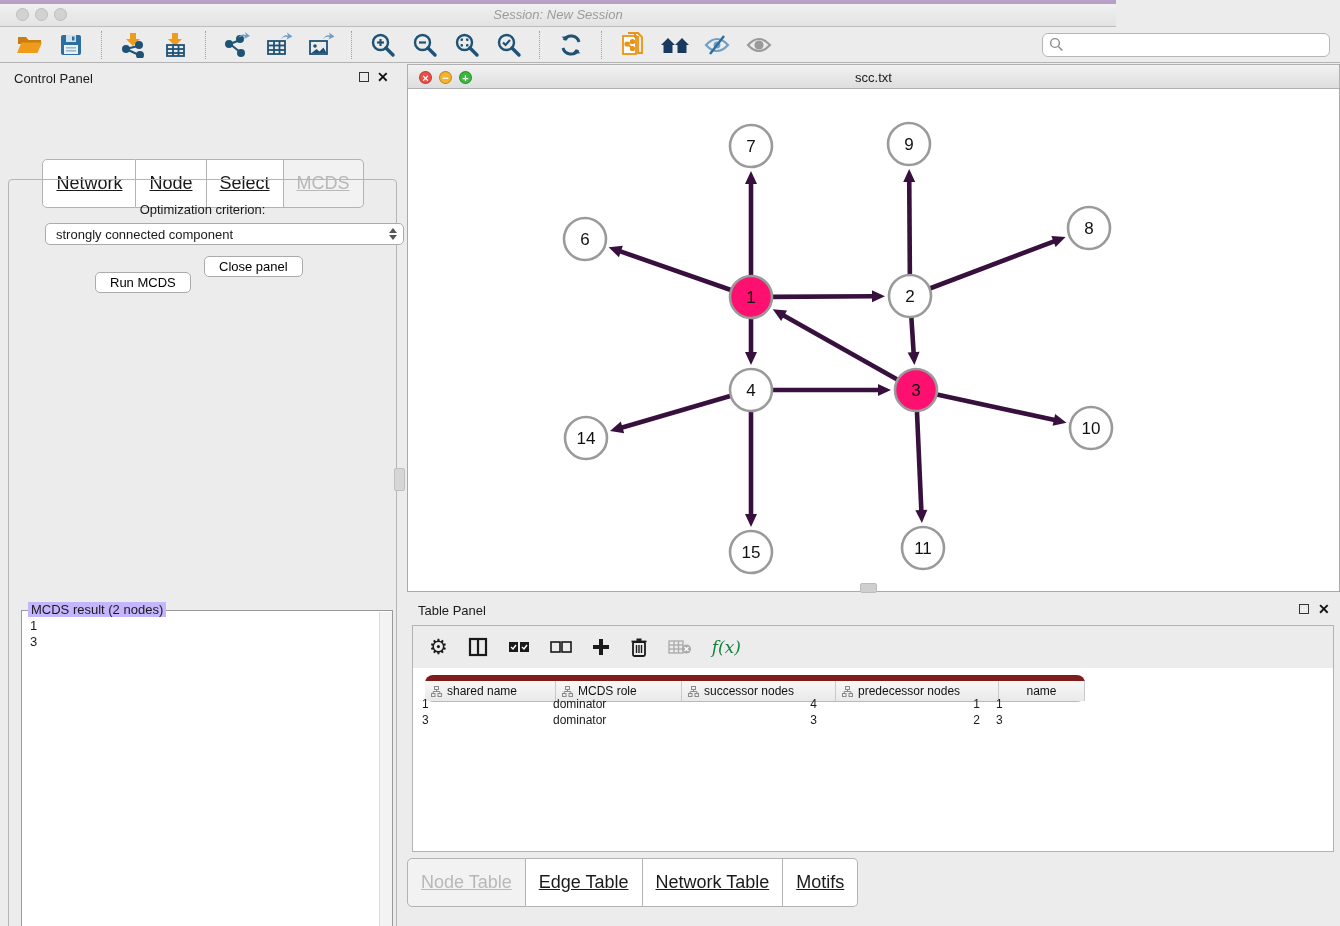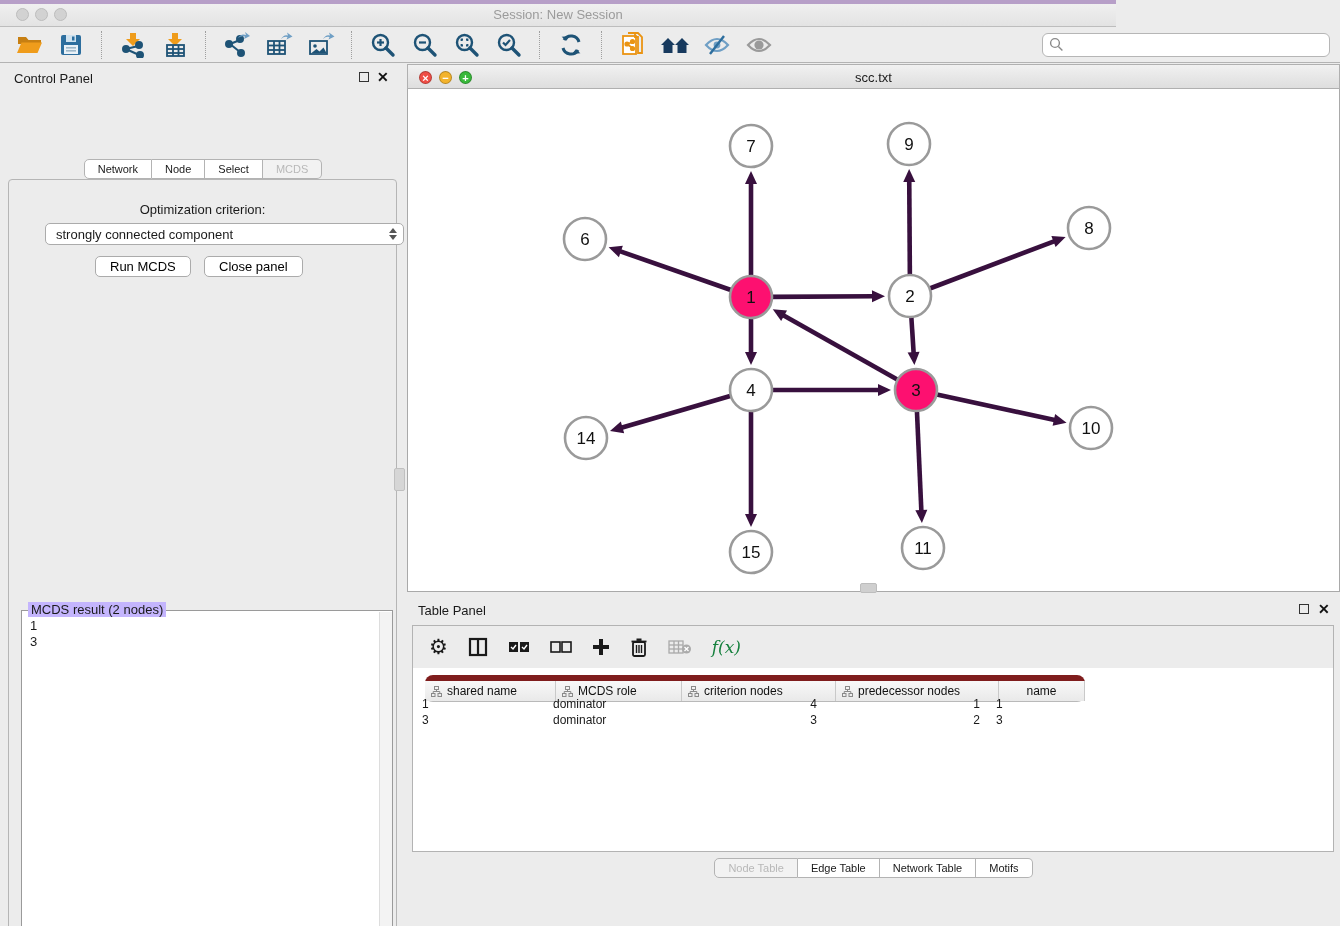--- a/index.html
+++ b/index.html
@@ -1,20 +1,20 @@
 <!DOCTYPE html>
 <html><head>
 <meta charset="utf-8">
 <style>
   html,body{margin:0;padding:0;background:#d9d9d9;}
   .screen{position:relative;width:1340px;height:926px;background:#ececec;overflow:hidden;
           font-family:"Liberation Sans",sans-serif;color:#1a1a1a;}
   
   .titlebar{position:absolute;left:0;top:0;width:1116px;height:26px;
-            background:linear-gradient(#f2f2f2,#e3e3e3);border-bottom:1px solid #bdbdbd;}
+            background:linear-gradient(#f2f2f2,#e3e3e3);border-bottom:1px solid #bdbdbd;font-style:italic;}
   .titlebar .accent{position:absolute;left:0;top:0;width:100%;height:4px;background:#b79fc8;}
   .tl-dot{position:absolute;top:8px;width:13px;height:13px;border-radius:50%;
           background:#d2d2d2;border:1px solid #bdbdbd;box-sizing:border-box;}
   .title-text{position:absolute;left:0;right:0;top:7px;text-align:center;
               font-size:13px;color:#9b9b9b;}
   
   .toolbar{position:absolute;left:0;top:27px;width:1340px;height:36px;background:#ececec;
            border-bottom:1px solid #b3b3b3;display:flex;align-items:center;padding:0 10px;
            box-sizing:border-box;gap:4px;}
   .tbtn{width:38px;height:32px;display:flex;align-items:center;justify-content:center;flex:0 0 auto;}
@@ -24,22 +24,22 @@
   .searchbox input{border:none;outline:none;flex:1;font-size:13px;background:transparent;
                    font-family:"Liberation Sans",sans-serif;}
   
   .control-panel{position:absolute;left:0;top:63px;width:406px;height:827px;background:#ececec;}
   .panel-head{position:absolute;left:0;top:0;width:100%;height:30px;}
   .panel-title{position:absolute;left:14px;top:8px;font-size:13px;color:#1a1a1a;}
   .win-float{position:absolute;width:10px;height:10px;border:1.6px solid #333;box-sizing:border-box;}
   .win-close{position:absolute;font-size:14px;font-weight:bold;color:#111;line-height:12px;}
   .seg{display:flex;}
   .seg-wrap-cp{position:absolute;left:0;top:96px;width:100%;display:flex;justify-content:center;}
-  .seg .tab{padding:3px 13px;background:#fff;border:1px solid #b3b3b3;border-left:none;
-            font-size:11px;color:#1a1a1a;white-space:nowrap;}
+  .seg .tab{padding:13px 13px;background:#fff;border:1px solid #b3b3b3;border-left:none;
+            font-size:18px;color:#1a1a1a;white-space:nowrap;text-decoration:underline;}
   .seg .tab:first-child{border-left:1px solid #b3b3b3;border-radius:5px 0 0 5px;}
   .seg .tab:last-child{border-radius:0 5px 5px 0;}
   .seg .tab.selected{color:#b8b8b8;background:#f2f2f2;}
   .cp-box{position:absolute;left:8px;top:116px;width:389px;height:766px;
           border:1px solid #b5b5b5;border-radius:4px;box-sizing:border-box;}
   .opt-label{position:absolute;left:0;top:22px;width:100%;text-align:center;font-size:13px;}
   .combo{position:absolute;left:36px;top:43px;width:359px;height:22px;background:#fff;
          border:1px solid #ababab;border-radius:5px;box-sizing:border-box;
          display:flex;align-items:center;padding:0 6px 0 10px;}
   .combo .val{flex:1;font-size:13px;}
@@ -86,21 +86,21 @@
   .tbl-header{position:absolute;left:12px;top:49px;height:20px;display:flex;
               border-top:6px solid #7f1d1d;border-bottom:1px solid #b9b9b9;border-radius:8px;}
   .th-cell{background:linear-gradient(#f8f8f8,#e9e9e9);border-right:1px solid #c9c9c9;
            font-size:12px;display:flex;align-items:center;gap:5px;padding:0 6px;
            box-sizing:border-box;color:#111;}
   .th-cell.center{justify-content:center;}
   .tbl-body{position:absolute;left:1px;top:70px;right:1px;}
   .trow{display:flex;height:16px;}
   .td-cell{font-size:12px;line-height:16px;padding:0 8px;box-sizing:border-box;
            overflow:hidden;white-space:nowrap;}
-  .seg-wrap-tp{position:absolute;left:0;top:263px;width:100%;display:flex;justify-content:center;}
+  .seg-wrap-tp{position:absolute;left:0;top:263px;width:100%;display:flex;}
   
   .statusbar{position:absolute;left:0;top:890px;width:1340px;height:36px;background:#ececec;
              border-top:1px solid #b3b3b3;}
   .list-btn{position:absolute;left:10px;top:6px;width:30px;height:25px;background:#fff;
             border:1px solid #b0b0b0;border-radius:3px;display:flex;align-items:center;justify-content:center;}
   .memory-btn{position:absolute;right:5px;top:6px;height:25px;background:#fff;border:1px solid #b0b0b0;
               border-radius:4px;display:flex;align-items:center;gap:6px;padding:0 10px;font-size:12px;}
   .memory-dot{width:11px;height:11px;border-radius:50%;background:#1fae32;}
   .list-glyph{display:flex;flex-direction:column;gap:3px;}
   .list-glyph .row{display:flex;align-items:center;gap:3px;}
@@ -294,21 +294,21 @@
     </div>
     <div class="cp-box">
       <div class="opt-label">Optimization criterion:</div>
       <div class="combo">
         <span class="val">strongly connected component</span>
         <span class="stepper">
             <i class="up"></i>
             <i class="dn"></i>
           </span>
       </div>
-      <button class="cp-btn" style="left:86px;top:76px">Run MCDS</button>
+      <button class="cp-btn" style="left:86px;top:92px">Run MCDS</button>
       <button class="cp-btn" style="left:195px;top:76px">Close panel</button>
       <div class="mcds-fieldset">
         <span class="mcds-legend">MCDS result (2 nodes)</span>
         <pre class="mcds-text" id="mcds-lines">1
 3</pre>
         <div class="mcds-scroll"></div>
       </div>
     </div>
   </div>
 
@@ -485,21 +485,21 @@
             </svg>
             <span>MCDS role</span>
           </div>
           <div class="th-cell" style="width: 154px;">
             <svg width="11" height="11" viewBox="0 0 11 11">
               <rect x="3.5" y="0.5" width="4" height="3" fill="none" stroke="#8a8a8a"></rect>
               <rect x="0.5" y="7.5" width="3.5" height="3" fill="none" stroke="#8a8a8a"></rect>
               <rect x="7" y="7.5" width="3.5" height="3" fill="none" stroke="#8a8a8a"></rect>
               <path d="M5.5 3.5 v2 M2.2 7.5 v-2 h6.6 v2" fill="none" stroke="#8a8a8a"></path>
             </svg>
-            <span>criterion nodes</span>
+            <span>successor nodes</span>
           </div>
           <div class="th-cell" style="width: 163px;">
             <svg width="11" height="11" viewBox="0 0 11 11">
               <rect x="3.5" y="0.5" width="4" height="3" fill="none" stroke="#8a8a8a"></rect>
               <rect x="0.5" y="7.5" width="3.5" height="3" fill="none" stroke="#8a8a8a"></rect>
               <rect x="7" y="7.5" width="3.5" height="3" fill="none" stroke="#8a8a8a"></rect>
               <path d="M5.5 3.5 v2 M2.2 7.5 v-2 h6.6 v2" fill="none" stroke="#8a8a8a"></path>
             </svg>
             <span>predecessor nodes</span>
           </div>

